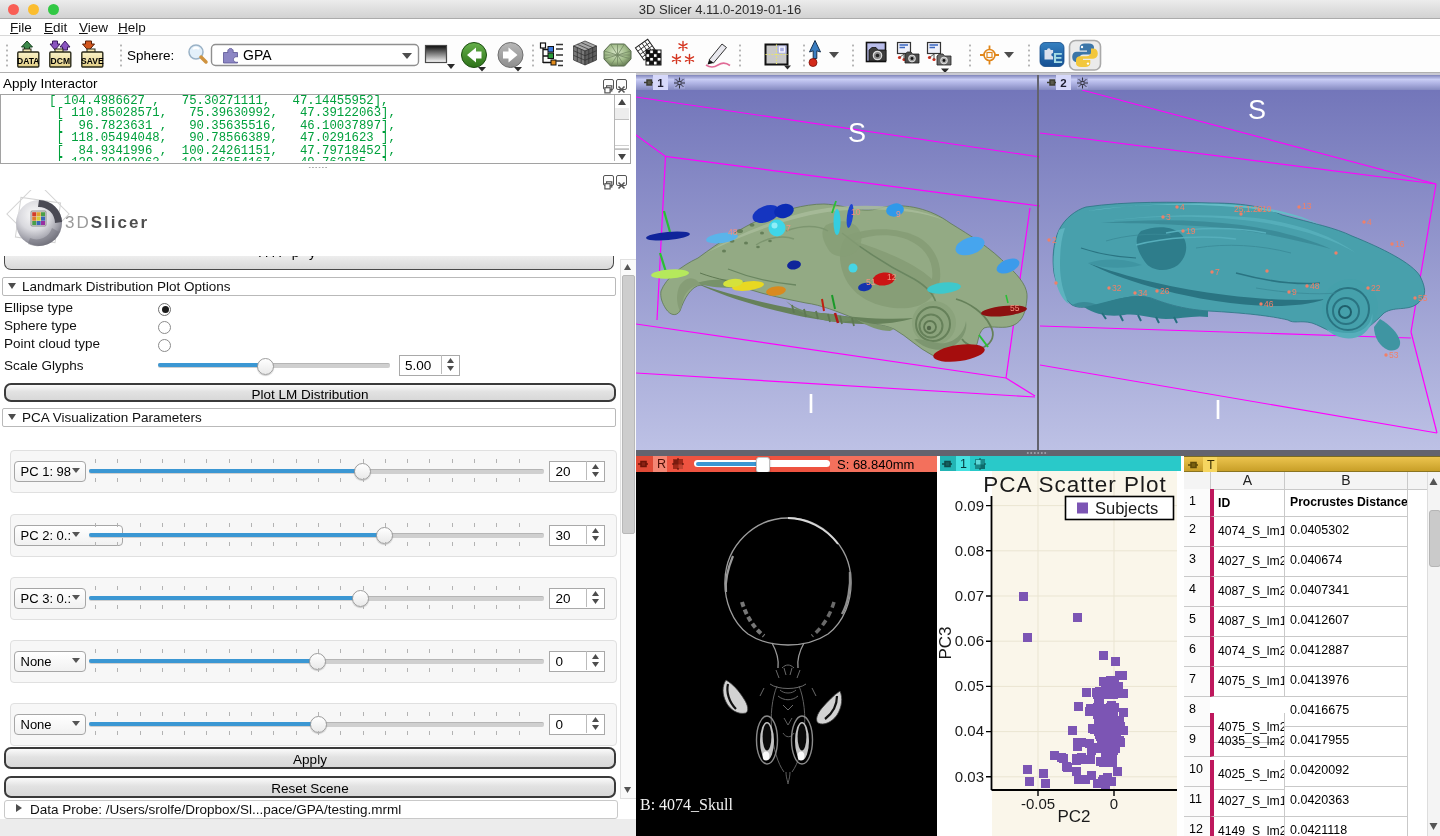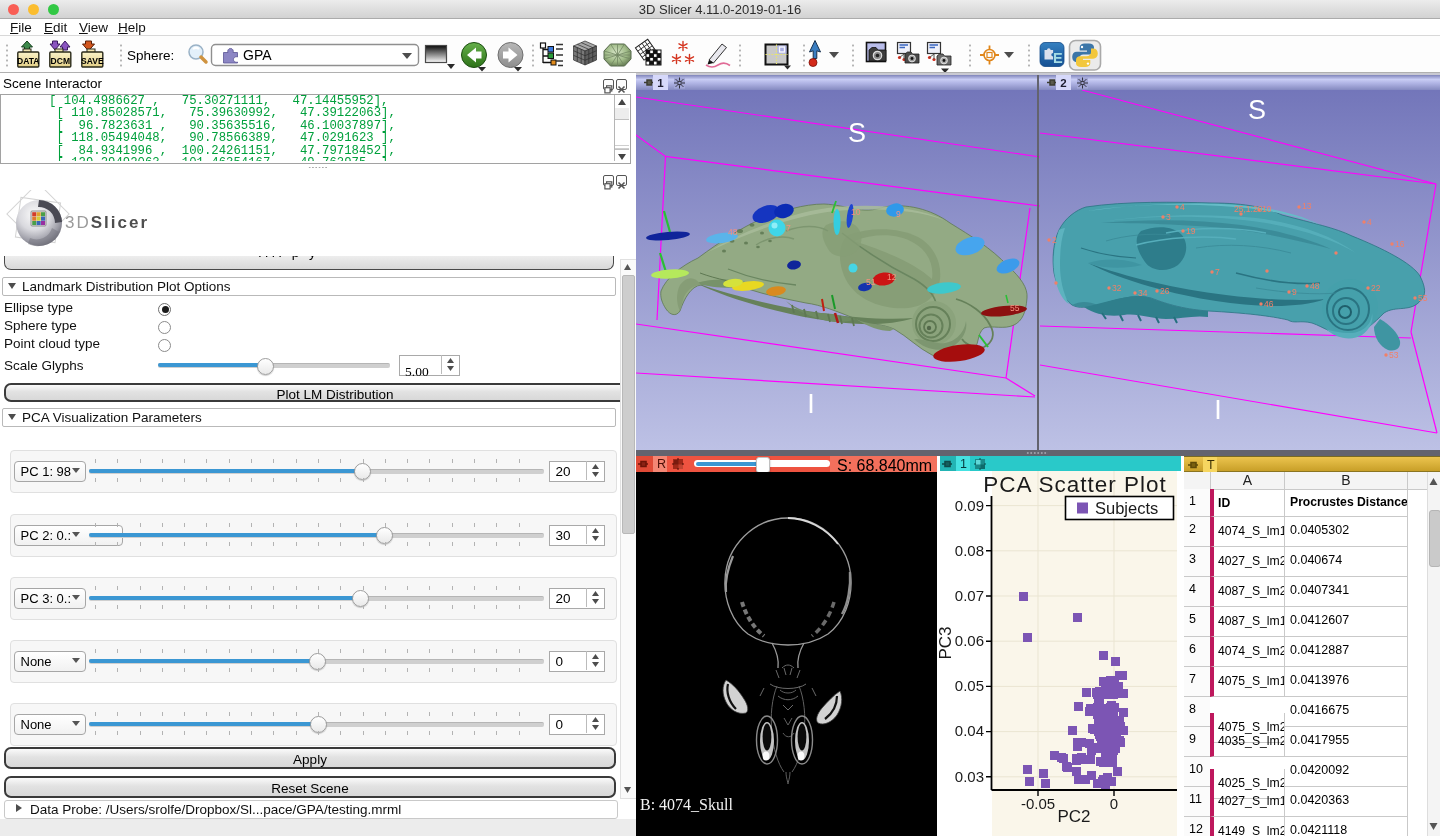--- a/index.html
+++ b/index.html
@@ -282,21 +282,21 @@
     <path d="M1085.3 31.1 c2.9 0 5 -1.3 5 -3.8 v-3.2 h-7.3 v-1.3 h10.2 c2.7 0 4.6 -1.9 4.6 -5.2 s-1.9 -5.2 -4.6 -5.2 h-2.2 v3.5 c0 2.4 -1.9 4.3 -4.3 4.3 h-6.8 c-2.1 0 -3.9 1.7 -3.9 3.9 v3.2 c0 2.5 2.1 3.8 5 3.8 z" fill="#f2c73c"></path>
     <circle cx="1082" cy="11" r="1.2" fill="#fff"></circle>
     <circle cx="1088" cy="27.6" r="1.2" fill="#fff"></circle>
   </g>
 </svg>
 </div>
 
 <div id="leftpanel" class="abs"></div>
 <div id="leftcontent">
 
-  <div class="abs" style="left:3px;top:76px;font-size:13.5px;color:#000;">Scene Interactor</div>
+  <div class="abs" style="left:3px;top:76px;font-size:13.5px;color:#000;">Apply Interactor</div>
   <div class="abs winbtn" style="left:603px;top:79px;"><svg width="9" height="9" viewBox="0 0 9 9">
         <rect x="2.6" y="0.8" width="5.2" height="5.2" fill="none" stroke="#555" stroke-width="1.2"></rect>
         <rect x="0.9" y="2.7" width="5.2" height="5.2" fill="#fcfcfc" stroke="#555" stroke-width="1.2"></rect>
       </svg></div>
   <div class="abs winbtn" style="left:616px;top:79px;"><svg width="9" height="9" viewBox="0 0 9 9">
         <path d="M1.5 1.5 L7.5 7.5 M7.5 1.5 L1.5 7.5" stroke="#555" stroke-width="1.6"></path>
       </svg></div>
 
   <div class="abs" style="left:0px;top:94px;width:629px;height:68px;border:1px solid #a2a2a2;background:#fff;"></div>
   <div class="abs" style="left:0px;top:95px;width:613px;height:66px;overflow:hidden;">
@@ -375,28 +375,28 @@
   <div class="abs lbl" style="left:4px;top:318px;">Sphere type</div>
   <div class="abs radio" style="left:158px;top:320.5px;"></div>
   <div class="abs lbl" style="left:4px;top:336px;">Point cloud type</div>
   <div class="abs radio" style="left:158px;top:338.5px;"></div>
 
   <div class="abs lbl" style="left:4px;top:358px;">Scale Glyphs</div>
   <div class="abs track" style="left:158px;top:363px;width:232px;"></div>
   <div class="abs trackfill" style="left:158px;top:363px;width:106px;"></div>
   <div class="abs knob" style="left:257px;top:357.5px;"></div>
   <div class="abs spin" style="left:399px;top:355px;width:59px;height:19px;">
-      <span style="position:absolute;left:5px;top:8px;font-family:Liberation Serif, serif;">5.00</span>
+      <span style="position:absolute;left:5px;top:2px;">5.00</span>
     </div>
   <div class="abs" style="left:441px;top:355px;width:17px;height:19px;border-left:1px solid #bbb;"><svg width="17" height="19">
         <path d="M8.5 3 L12 8 L5 8 Z" fill="#4d4d4d"></path>
         <path d="M8.5 16 L12 11 L5 11 Z" fill="#4d4d4d"></path>
       </svg></div>
 
-  <div class="abs bigbtn" style="top:382.5px;height:13px;padding-top:2.5px;padding-left:25px;">Plot LM Distribution</div>
+  <div class="abs bigbtn" style="top:382.5px;height:13px;padding-top:2.5px;">Plot LM Distribution</div>
 
   <div class="abs hdrbox" style="top:408px;"></div>
   <div class="abs hdrtri" style="left:8px;top:414px;"></div>
   <div class="abs hdrtxt" style="left:22px;top:410px;text-align:center;">PCA Visualization Parameters</div>
 
   <div id="sliderrows">
 
     <div class="abs rowbox" style="top:450px;"></div>
     <div class="abs combo" style="left:13.5px;top:460.5px;width:70px;height:19px;">
         <span style="position:absolute;left:6px;top:2px;">PC 1: 98</span>
@@ -773,21 +773,21 @@
         <rect x="1" y="1" width="10" height="10" fill="#a02818"></rect>
         <rect x="2" y="2" width="4.5" height="4.5" fill="#7a1a0e"></rect>
         <rect x="6.5" y="6.5" width="4.5" height="4.5" fill="#c24432"></rect>
         <path d="M6 0 V2 M6 10 V12 M0 6 H2 M10 6 H12" stroke="#4a0c04" stroke-width="1"></path>
       </svg>
 
   <div class="abs" style="left:58px;top:4px;width:136px;height:7px;background:#fff;border-radius:3.5px;"></div>
   <div class="abs" style="left:60px;top:5.5px;width:66px;height:4px;background:#3b97d3;border-radius:2px;"></div>
   <div class="abs" style="left:120px;top:1px;width:12px;height:14px;background:#fff;border:1px solid #c0c0c0;border-radius:3px;box-shadow:0 1px 2px rgba(0,0,0,0.35);"></div>
   <div class="abs" style="left:194px;top:0;width:107px;height:16px;background:#f3705c;"></div>
-  <div class="abs" style="left:201px;top:1px;font-size:16px;color:#000;">S: 68.840mm</div>
+  <div class="abs" style="left:201px;top:1px;font-size:13px;color:#000;">S: 68.840mm</div>
 </div>
 <div class="abs" style="left:937px;top:456px;width:3px;height:16px;background:#fff;"></div>
 <div class="abs" style="left:940px;top:456px;width:241px;height:16px;background:#29c9c9;">
   <div class="abs" style="left:0;top:0;width:16px;height:16px;background:#23b4b4;"></div>
   <svg class="abs" style="left:2px;top:3px;" width="13" height="10">
         <path d="M0 5 L3 5 M3 2.5 L8 2.5 L8 7.5 L3 7.5 Z M8 5 L10 5" stroke="#0e4a4a" stroke-width="1.6" fill="#14605e"></path>
       </svg>
   <div class="abs" style="left:16px;top:0;width:14px;height:16px;background:#45e2e2;"></div>
   <div class="abs" style="left:20px;top:1px;font-size:12.5px;color:#063a3e;">1</div>
   <svg class="abs" style="left:34px;top:2px;" width="13" height="12">
@@ -1072,21 +1072,21 @@
 <div class="abs tcell ta" style="top:241px;">4075_S_lm2</div>
 <div class="abs tcell tb" style="top:225px;">0.0416675</div>
 <div class="abs tcell trn" style="top:255px;">
         <span>9</span>
       </div>
 <div class="abs tcell ta" style="top:255px;">4035_S_lm2</div>
 <div class="abs tcell tb" style="top:255px;">0.0417955</div>
 <div class="abs tcell trn" style="top:285px;">
         <span>10</span>
       </div>
-<div class="abs tcell ta" style="top:297px;">4025_S_lm2</div>
+<div class="abs tcell ta" style="top:288px;">4025_S_lm2</div>
 <div class="abs tcell tb" style="top:285px;">0.0420092</div>
 <div class="abs tcell trn" style="top:315px;">
         <span>11</span>
       </div>
 <div class="abs tcell ta" style="top:315px;">4027_S_lm1</div>
 <div class="abs tcell tb" style="top:315px;">0.0420363</div>
 <div class="abs tcell trn" style="top:345px;">
         <span>12</span>
       </div>
 <div class="abs tcell ta" style="top:345px;">4149_S_lm2</div>

